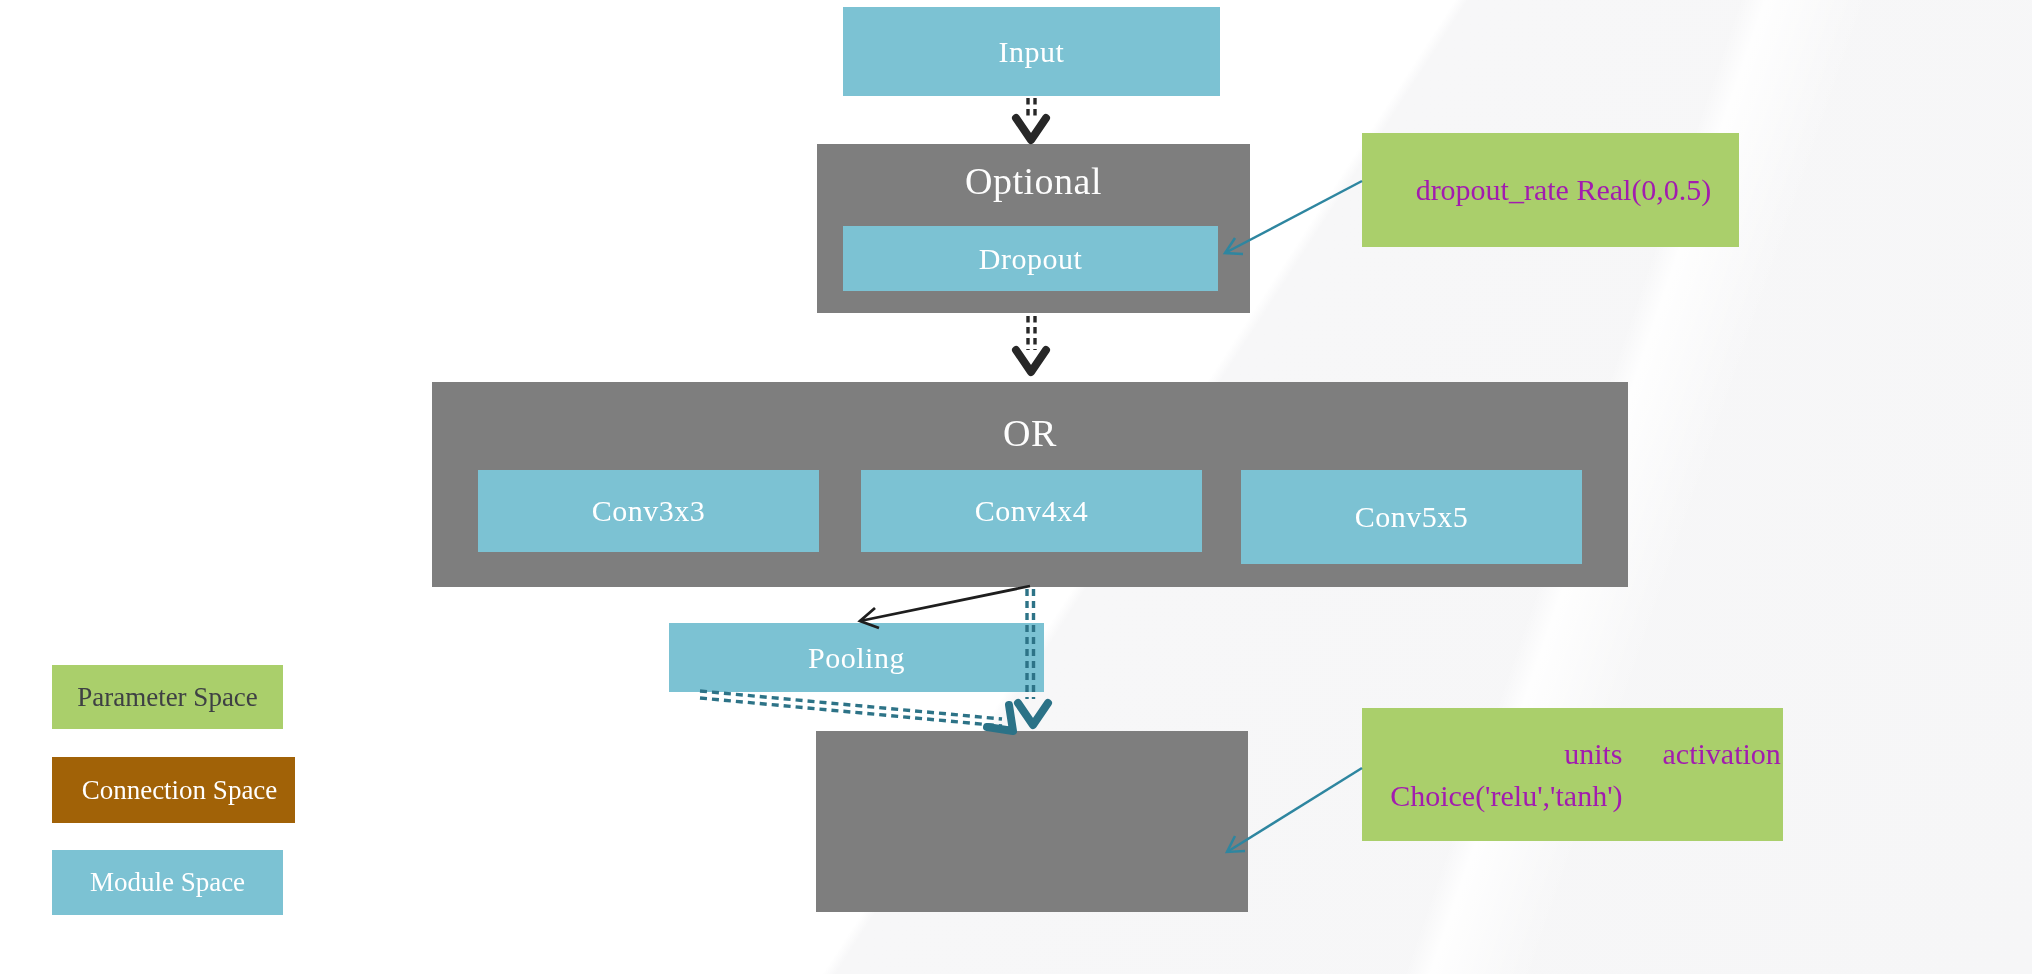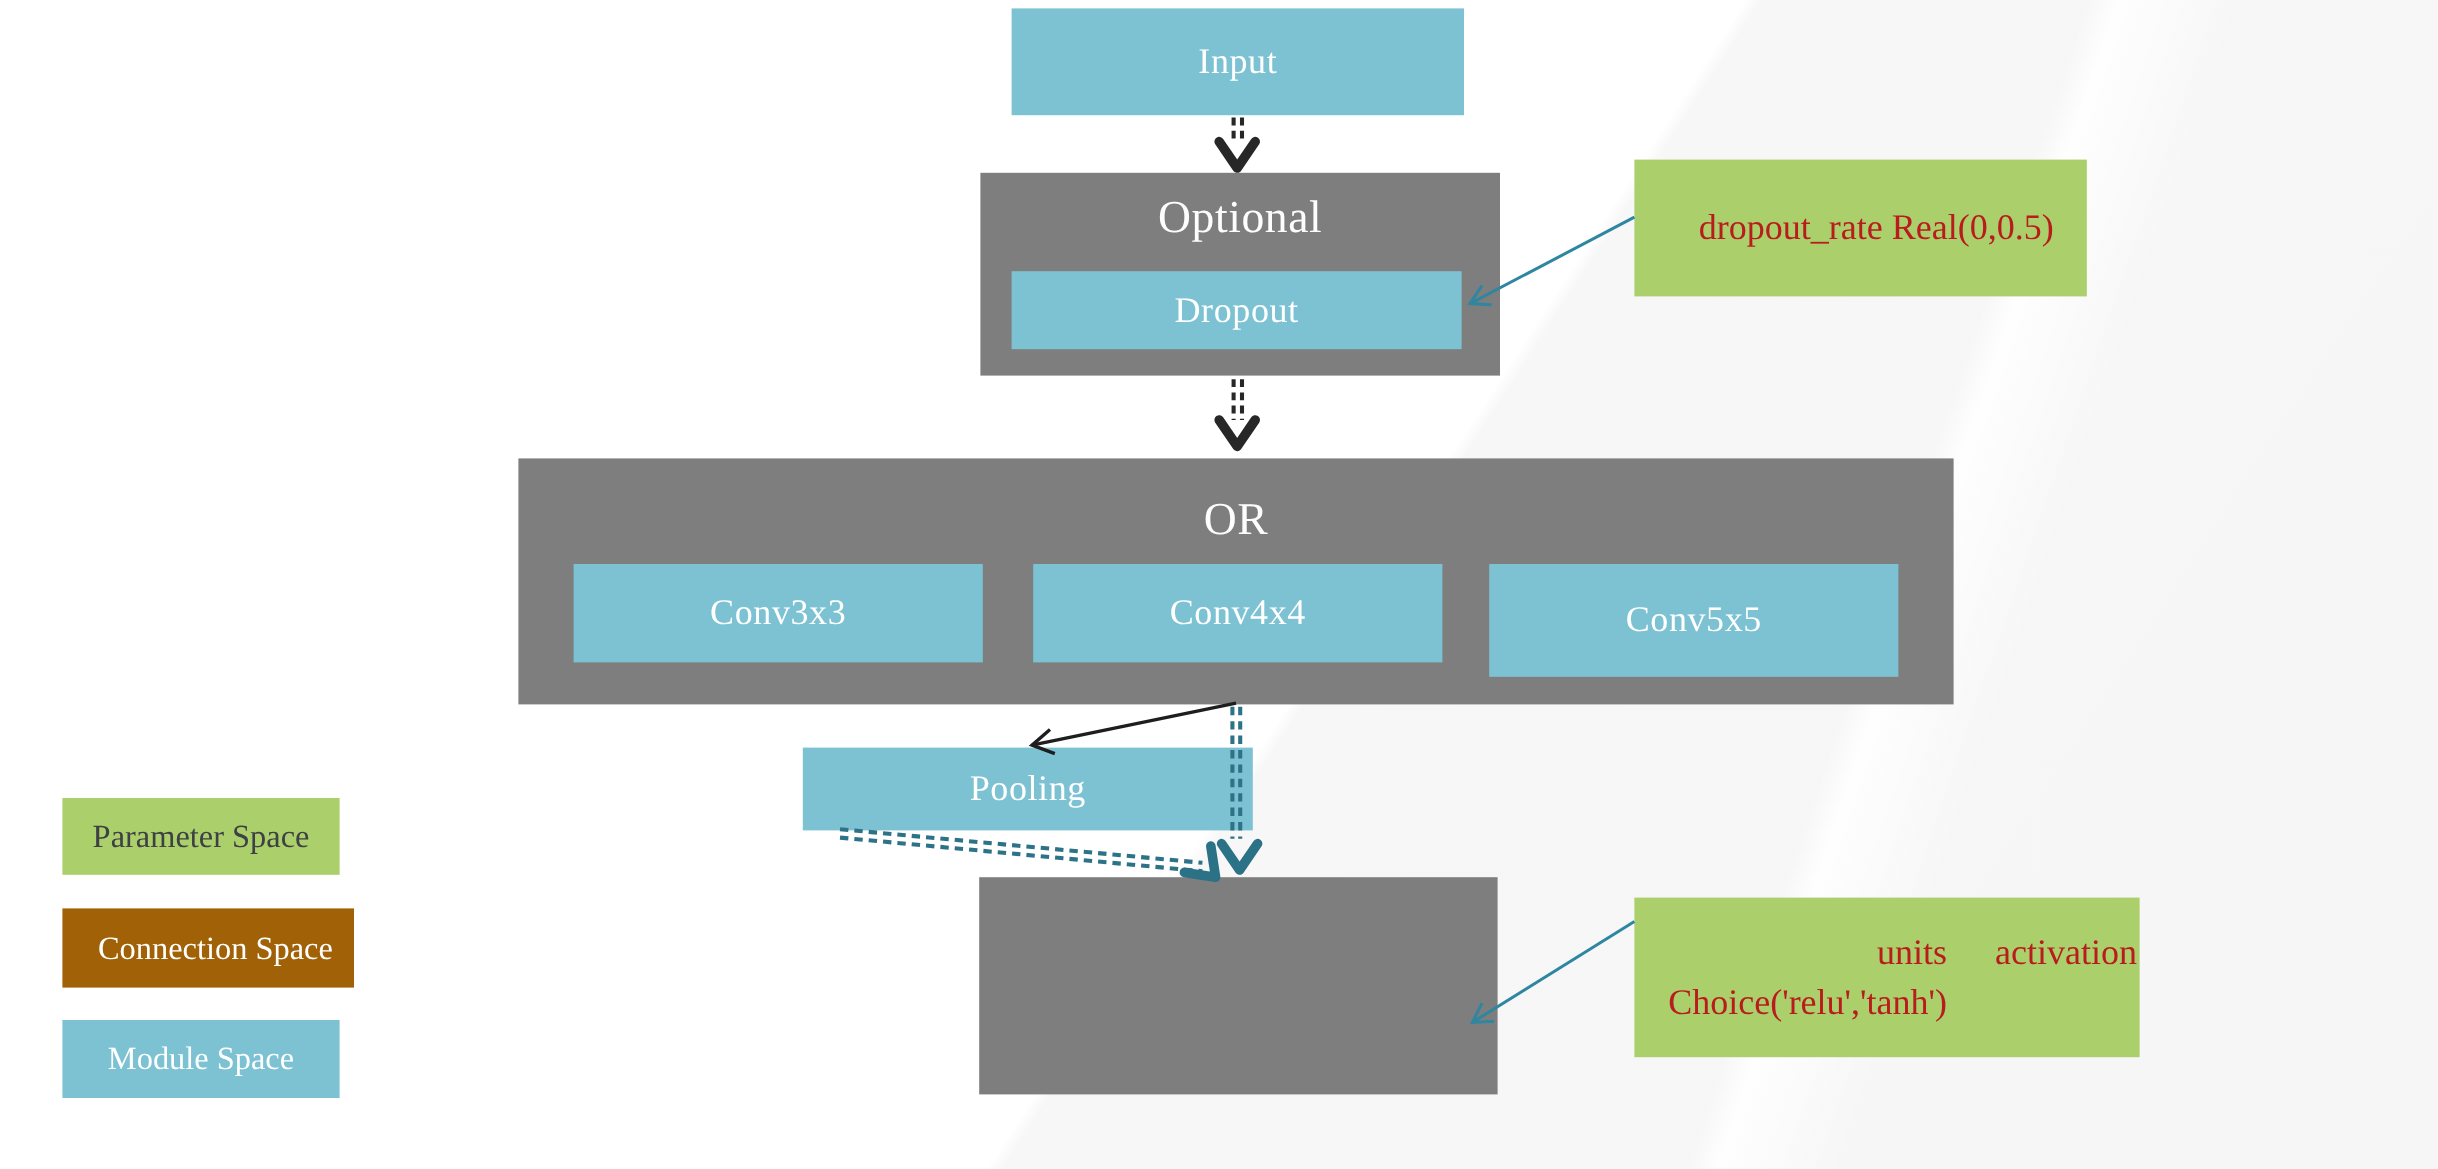--- a/index.html
+++ b/index.html
@@ -15,21 +15,21 @@
     background:#7cc2d3;color:#ffffff;
     display:flex;align-items:center;justify-content:center;
     font-size:30px;letter-spacing:.5px;
   }
   .container{background:#7e7e7e;color:#ffffff;}
   .container .ctitle{
     display:flex;align-items:center;justify-content:center;
     font-size:38px;letter-spacing:.5px;color:#fdfdfd;
   }
   .param{
-    background:#aacf6b;color:#b91c1c;
+    background:#aacf6b;color:#a21caf;
     display:flex;align-items:center;justify-content:center;
     font-size:30px;
     padding-left:26px;
   }
   .param-grid{
     display:grid;grid-template-columns:auto auto;column-gap:40px;
     align-content:center;justify-content:center;height:100%;
     font-size:30px;line-height:42px;
   }
   .param-grid .pname{text-align:right;}
@@ -81,21 +81,21 @@
   </div>
 </div>
 
 <div class="node module" style="left:669px;top:623px;width:375px;height:69px;">
   <span>Pooling</span>
 </div>
 
 <div class="node container" style="left:816px;top:731px;width:432px;height:181px;">
 </div>
 
-<div class="node param" style="left:1362px;top:748px;width:421px;height:133px;">
+<div class="node param" style="left:1362px;top:708px;width:421px;height:133px;">
   <div class="param-grid" style="width:100%;">
     <span class="pname">units</span>
     <span class="pname">activation</span>
     <span class="pval">Choice('relu','tanh')</span>
   </div>
 </div>
 
 <div class="legend-box lg-param" style="top:665px;height:64px;">
   <span>Parameter Space</span>
 </div>

